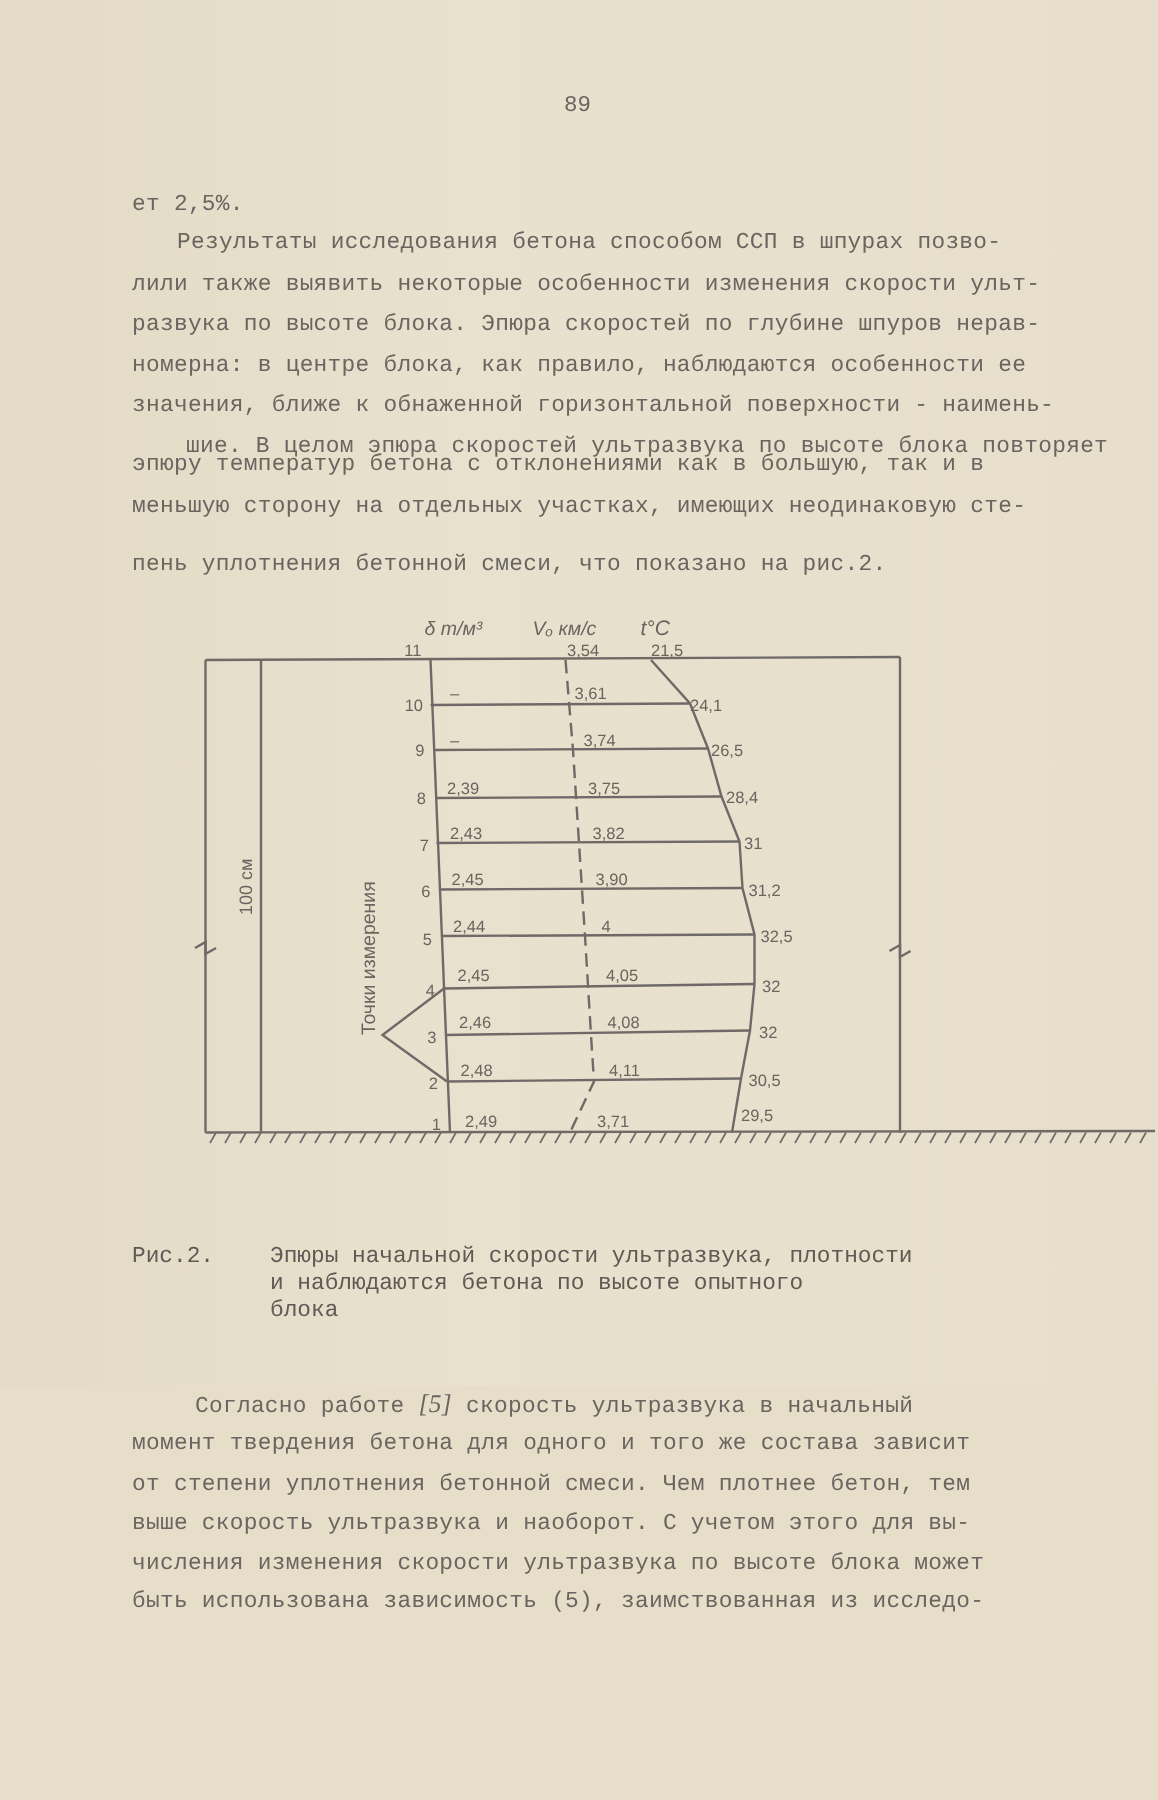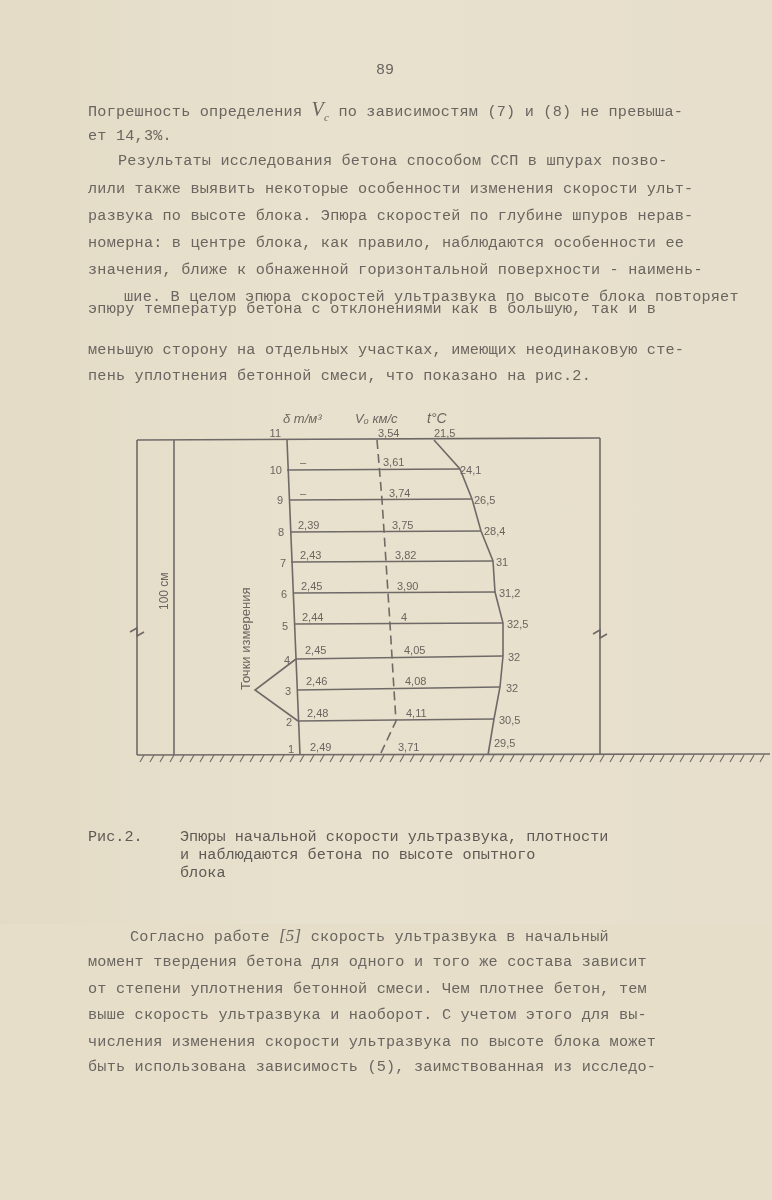--- a/index.html
+++ b/index.html
@@ -13,36 +13,31 @@
   .cap{position:absolute;font-size:15.2px;white-space:nowrap;color:#5f5a55;}
   svg text{font-family:"Liberation Sans",sans-serif;fill:#6a6560;}
 </style>
 </head>
 <body>
 
 <div class="page">
 
   <div class="pnum">89</div>
 
-  <div class="line" style="left:88px;top:98px;">
-    <span>Погрешность определения</span>
-    <span class="it"><span>V</span><sub style="font-size:11px">c</sub></span>
-    <span>по зависимостям (7) и (8) не превыша-</span>
-  </div>
-  <div class="line" style="left:88px;top:127px;">ет 14,3%.</div>
+  <div class="line" style="left:88px;top:127px;">ет 2,5%.</div>
 
   <div>
     <div class="line" style="left:118px;top:152px;">Результаты исследования бетона способом ССП в шпурах позво-</div>
     <div class="line" style="left:88px;top:180px;">лили также выявить некоторые особенности изменения скорости ульт-</div>
     <div class="line" style="left:88px;top:207px;">развука по высоте блока. Эпюра скоростей по глубине шпуров нерав-</div>
     <div class="line" style="left:88px;top:234px;">номерна: в центре блока, как правило, наблюдаются особенности ее</div>
     <div class="line" style="left:88px;top:261px;">значения, ближе к обнаженной горизонтальной поверхности - наимень-</div>
     <div class="line" style="left:88px;top:288px;margin-left:36px;">шие. В целом эпюра скоростей ультразвука по высоте блока повторяет</div>
     <div class="line" style="left:88px;top:300px;">эпюру температур бетона с отклонениями как в большую, так и в</div>
-    <div class="line" style="left:88px;top:341px;">меньшую сторону на отдельных участках, имеющих неодинаковую сте-</div>
+    <div class="line" style="left:88px;top:328px;">меньшую сторону на отдельных участках, имеющих неодинаковую сте-</div>
     <div class="line" style="left:88px;top:367px;">пень уплотнения бетонной смеси, что показано на рис.2.</div>
   </div>
 
   <svg width="772" height="800" style="position:absolute;left:0;top:0" viewBox="0 0 772 800">
     <g stroke="#6f6a68" fill="none" stroke-width="1.6">
 
       <line x1="137" y1="440" x2="600" y2="438"></line>
       <line x1="137" y1="440" x2="137" y2="755"></line>
       <line x1="600" y1="438" x2="600" y2="755"></line>
 

